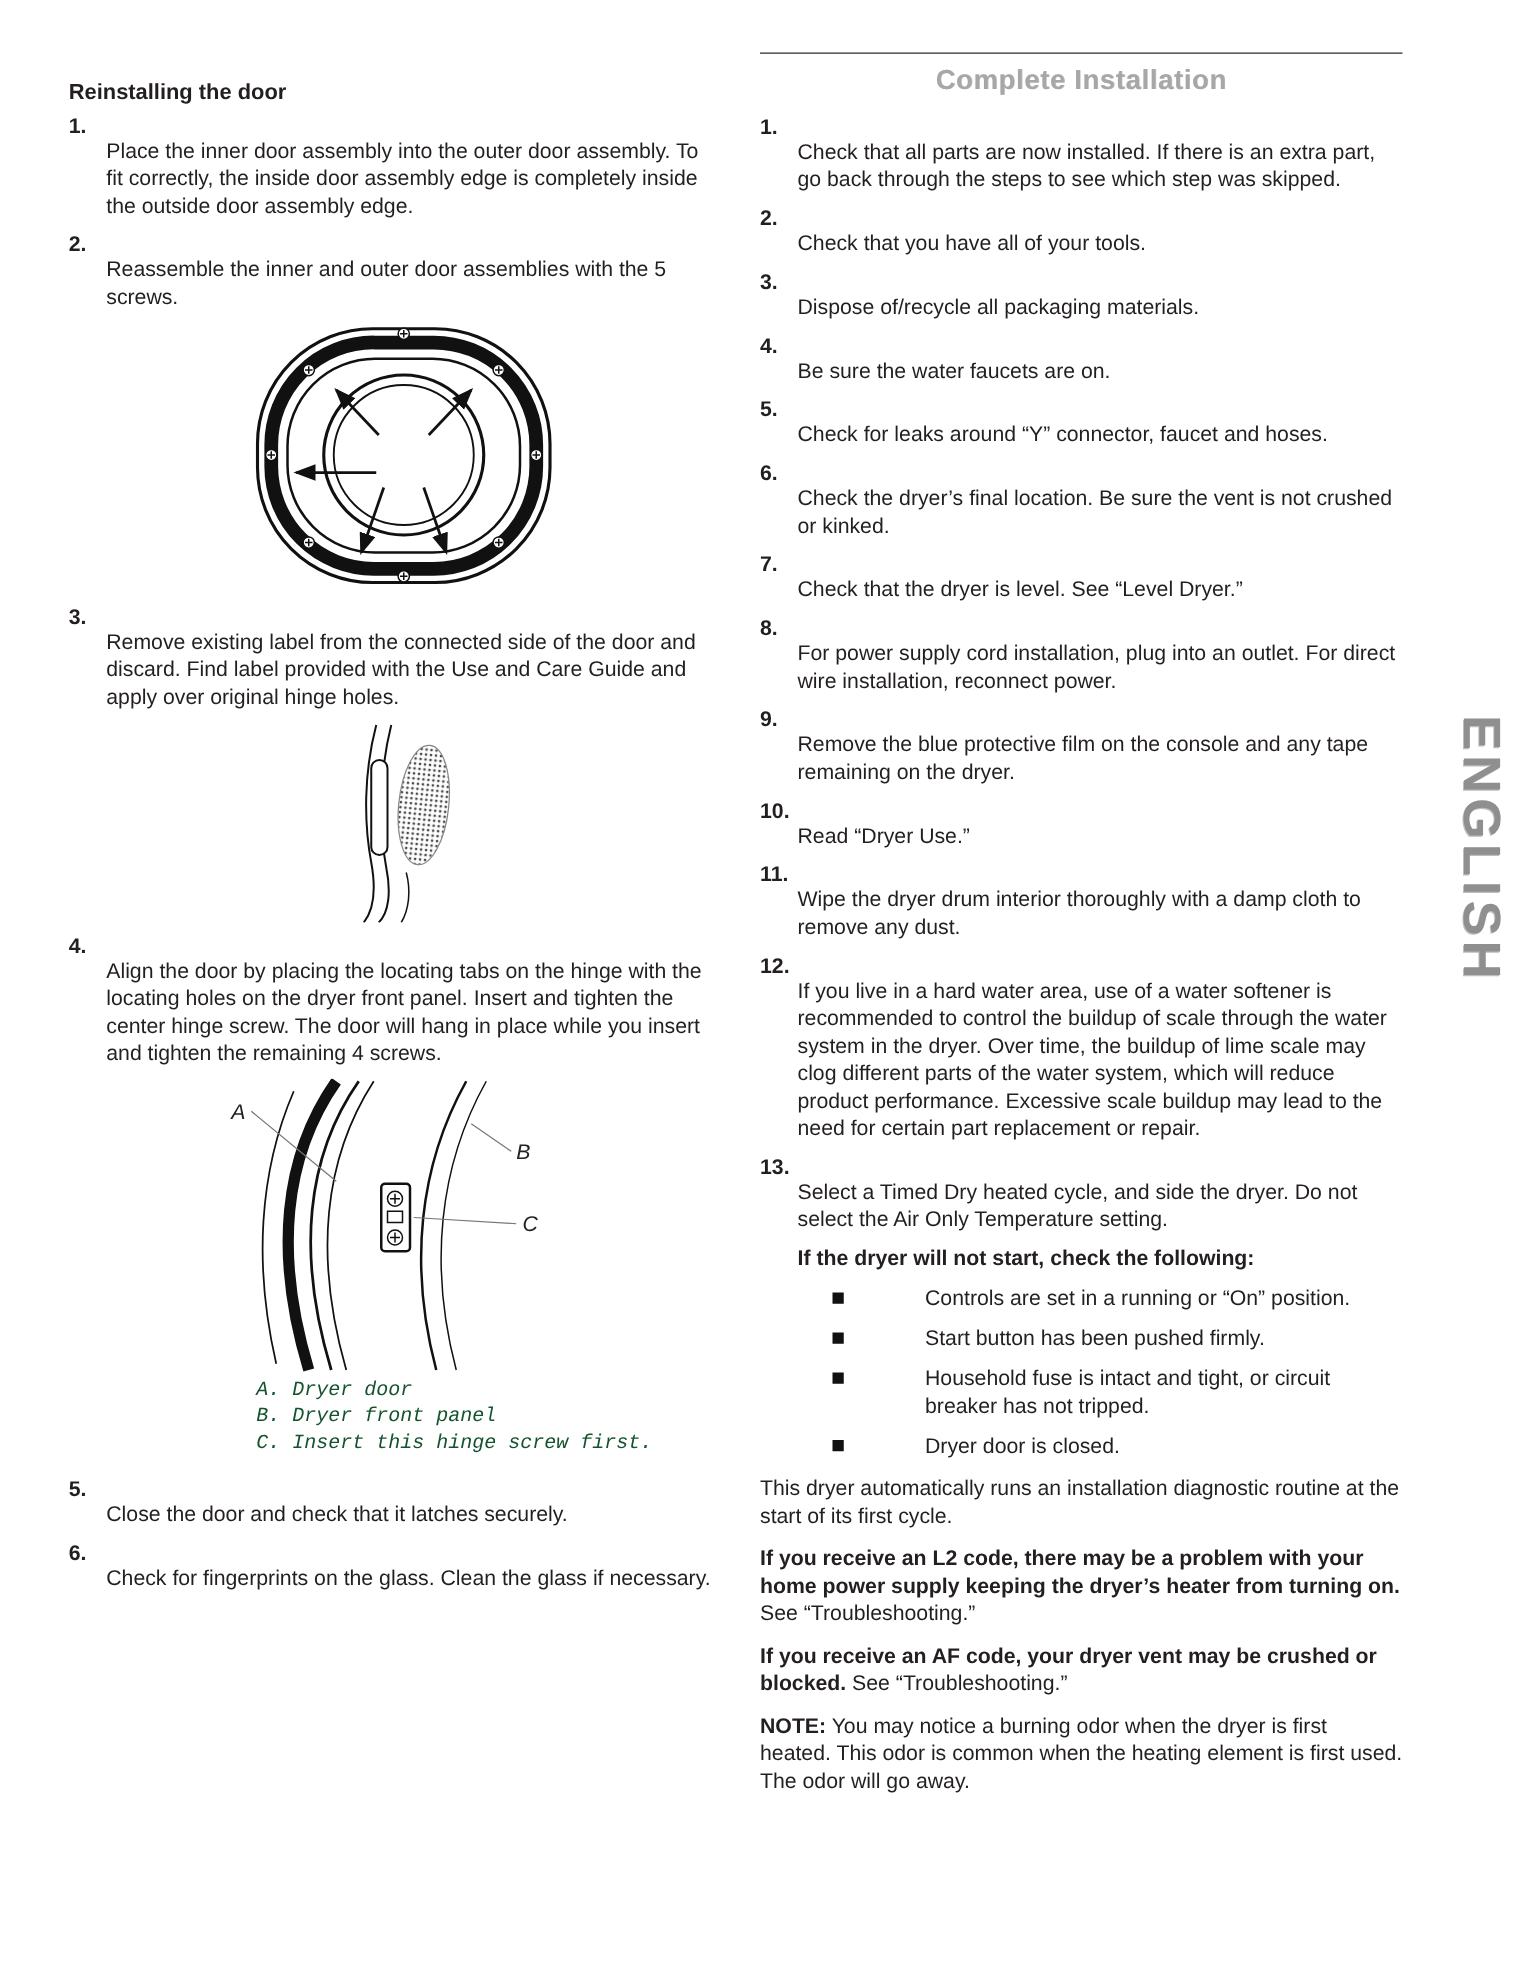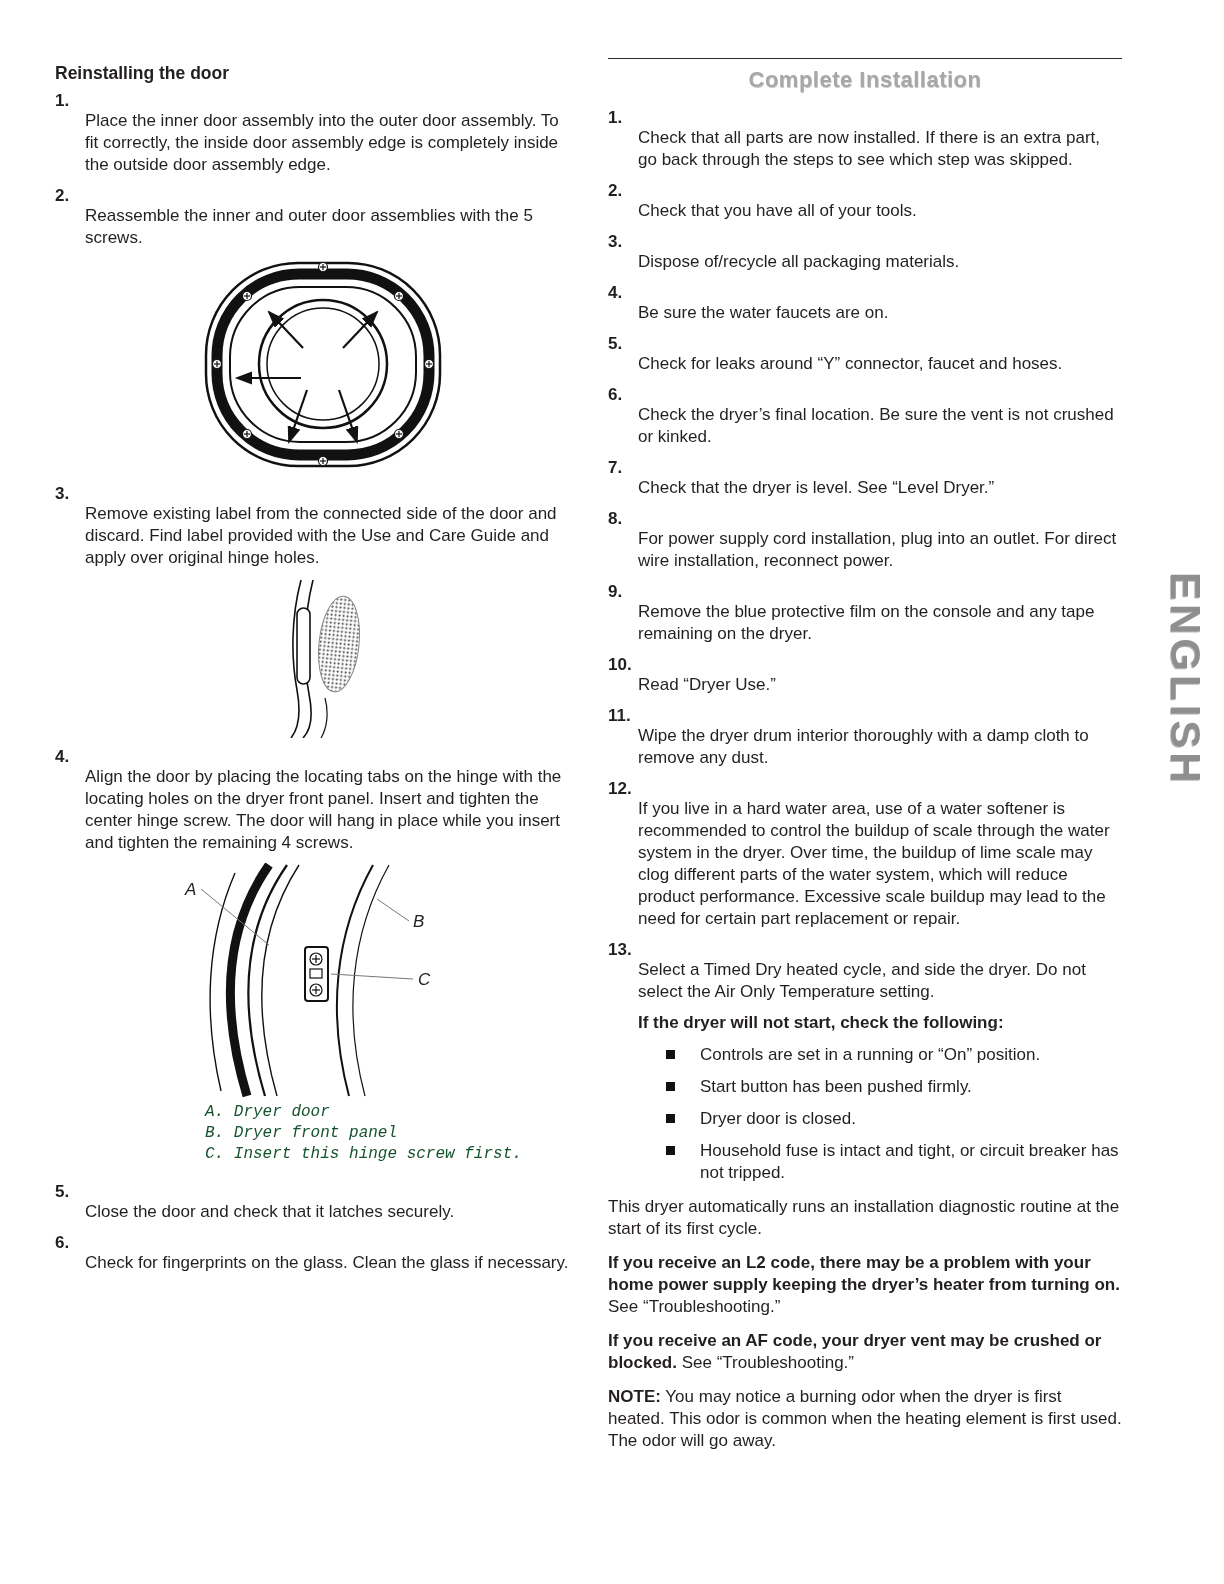--- a/index.html
+++ b/index.html
@@ -9,21 +9,21 @@
     width: 1224px;
     height: 1584px;
     background: #ffffff;
     color: #231f20;
     font-family: "Liberation Sans", sans-serif;
     font-size: 17px;
     line-height: 22px;
     overflow: hidden;
   }
   .col-left  { position:absolute; left:55px;  top:62px; width:516px; }
-  .col-right { position:absolute; left:608px; top:58px; width:514px; }
+  .col-right { position:absolute; left:608px; top:42px; width:514px; }
 
   .sec-head { font-size:17.5px; font-weight:bold; margin:0 0 6px 0; }
 
   .step { display:flex; margin:0 0 9px 0; }
   .step .num { flex:none; width:30px; font-weight:bold; }
   .step .txt { flex:1;margin-top:20px; }
 
   .note { margin:2px 0 12px 30px; }
   .note b { font-weight:bold; }
 
@@ -40,21 +40,21 @@
     font-size:22px;
     letter-spacing:0.5px;
     color:#a7a7a7;
     font-weight:bold;
     text-shadow: 0.5px 0.5px 0 #c9c9c9;
     margin:10px 0 16px 0;
   }
 
   .subhead { font-weight:bold; margin:4px 0 10px 30px; }
 
-  .bullet { display:flex; margin:0 0 10px 58px; }
+  .bullet { display:flex; margin:0 0 10px 58px;gap:40px; }
   .bullet .sq { flex:none; width:34px; padding-top:6px; }
   .bullet .sq span { display:block; width:9px; height:9px; background:#111; }
   .bullet .txt { flex:1; }
 
   .para { margin:12px 0 10px 0; }
   .para b { font-weight:bold; }
 
   .english-tab {
     position:absolute;
     left:1196px;
@@ -282,27 +282,27 @@
     <div class="bullet">
       <span class="sq">
           <span></span>
         </span>
       <span class="txt">Start button has been pushed firmly.</span>
     </div>
     <div class="bullet">
       <span class="sq">
           <span></span>
         </span>
-      <span class="txt">Dryer door is closed.</span>
+      <span class="txt">Household fuse is intact and tight, or circuit breaker has not tripped.</span>
     </div>
     <div class="bullet">
       <span class="sq">
           <span></span>
         </span>
-      <span class="txt">Household fuse is intact and tight, or circuit breaker has not tripped.</span>
+      <span class="txt">Dryer door is closed.</span>
     </div>
 
     <div class="para">This dryer automatically runs an installation diagnostic routine at the start of its first cycle.</div>
 
     <div class="para">
       <b>If you receive an L2 code, there may be a problem with your home power supply keeping the dryer’s heater from turning on.</b><span> See “Troubleshooting.”</span>
     </div>
 
     <div class="para">
       <b>If you receive an AF code, your dryer vent may be crushed or blocked.</b><span> See “Troubleshooting.”</span>

